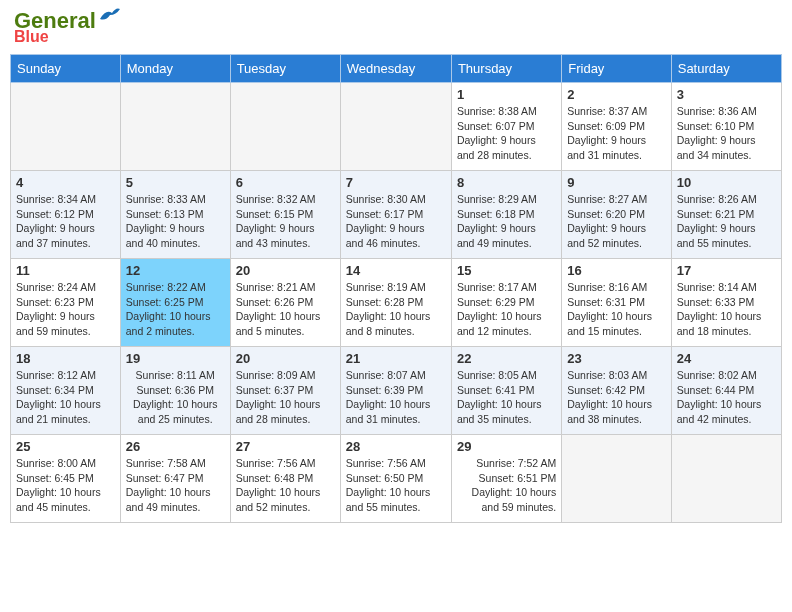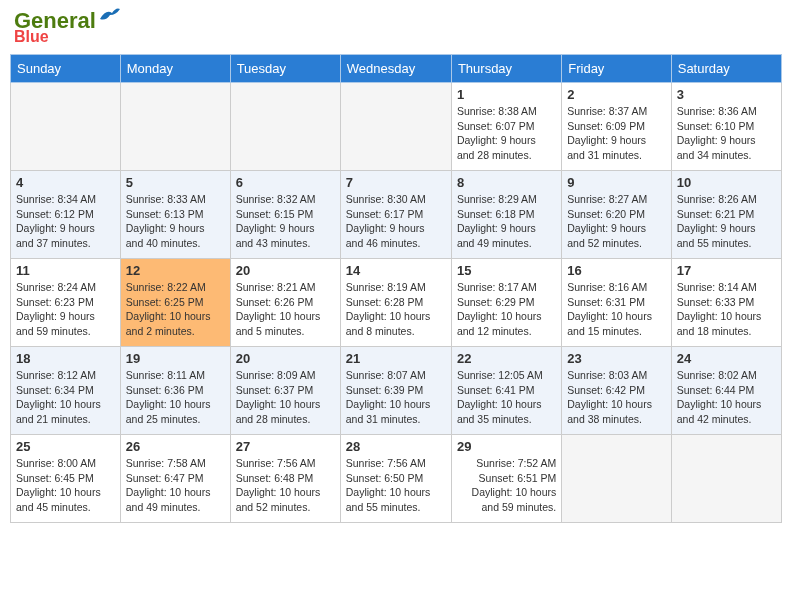--- a/index.html
+++ b/index.html
@@ -189,21 +189,21 @@
         </td>
       </tr>
       <tr>
         <td style="background: rgb(255, 255, 255);">
           <div class="day-num">11</div>
           <div class="day-info" style="white-space: pre-line;">Sunrise: 8:24 AM
 Sunset: 6:23 PM
 Daylight: 9 hours
 and 59 minutes.</div>
         </td>
-        <td style="background: #fdba74;">
+        <td style="background: #7dd3fc;">
           <div class="day-num">12</div>
           <div class="day-info" style="white-space: pre-line;">Sunrise: 8:22 AM
 Sunset: 6:25 PM
 Daylight: 10 hours
 and 2 minutes.</div>
         </td>
         <td style="background: rgb(255, 255, 255);">
           <div class="day-num">20</div>
           <div class="day-info" style="white-space: pre-line;">Sunrise: 8:21 AM
 Sunset: 6:26 PM
@@ -242,42 +242,42 @@
       <tr>
         <td style="background: rgb(238, 243, 250);">
           <div class="day-num">18</div>
           <div class="day-info" style="white-space: pre-line;">Sunrise: 8:12 AM
 Sunset: 6:34 PM
 Daylight: 10 hours
 and 21 minutes.</div>
         </td>
         <td style="background: rgb(238, 243, 250);">
           <div class="day-num">19</div>
-          <div class="day-info" style="white-space: pre-line;">Sunrise: 8:11 AM
+          <div class="day-info" style="white-space: pre-line; text-align: center;">Sunrise: 8:11 AM
 Sunset: 6:36 PM
 Daylight: 10 hours
 and 25 minutes.</div>
         </td>
         <td style="background: rgb(238, 243, 250);">
           <div class="day-num">20</div>
           <div class="day-info" style="white-space: pre-line;">Sunrise: 8:09 AM
 Sunset: 6:37 PM
 Daylight: 10 hours
 and 28 minutes.</div>
         </td>
         <td style="background: rgb(238, 243, 250);">
           <div class="day-num">21</div>
           <div class="day-info" style="white-space: pre-line;">Sunrise: 8:07 AM
 Sunset: 6:39 PM
 Daylight: 10 hours
 and 31 minutes.</div>
         </td>
         <td style="background: rgb(238, 243, 250);">
           <div class="day-num">22</div>
-          <div class="day-info" style="white-space: pre-line;">Sunrise: 12:05 AM
+          <div class="day-info" style="white-space: pre-line;">Sunrise: 8:05 AM
 Sunset: 6:41 PM
 Daylight: 10 hours
 and 35 minutes.</div>
         </td>
         <td style="background: rgb(238, 243, 250);">
           <div class="day-num">23</div>
           <div class="day-info" style="white-space: pre-line;">Sunrise: 8:03 AM
 Sunset: 6:42 PM
 Daylight: 10 hours
 and 38 minutes.</div>

